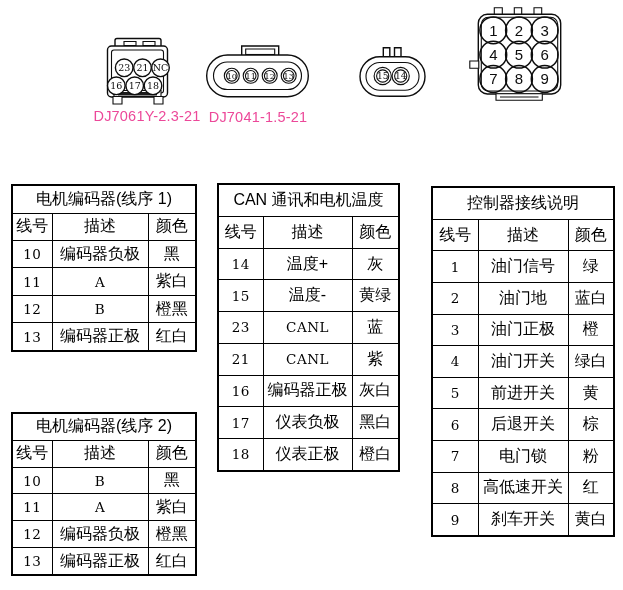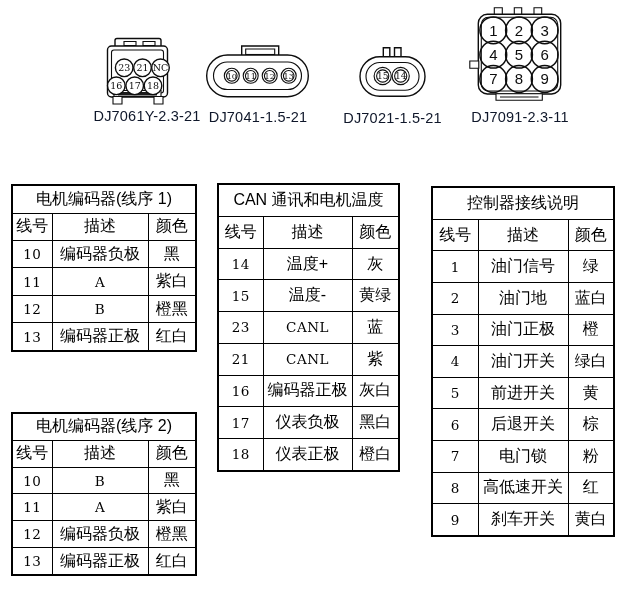--- a/index.html
+++ b/index.html
@@ -10,21 +10,21 @@
   
   .conn{position:absolute;}
   .conn *{vector-effect:non-scaling-stroke;}
   .ln{fill:#ffffff;stroke:#0d0d0d;stroke-width:1.4;}
   .ln2{fill:#ffffff;stroke:#0d0d0d;stroke-width:1.1;}
   .noF{fill:none;stroke:#0d0d0d;stroke-width:1.5;}
   .pinTxt{font-family:"DejaVu Serif","Liberation Serif",serif;fill:#0d0d0d;text-anchor:middle;}
   .bigTxt{font-family:"Liberation Sans","DejaVu Sans",sans-serif;fill:#0d0d0d;text-anchor:middle;font-weight:500;}
   .conn-label{
     position:absolute;transform:translateX(-50%);white-space:nowrap;
-    font-size:14.5px;font-weight:500;letter-spacing:0.2px;color:#0f172a;
+    font-size:14.5px;font-weight:500;letter-spacing:0.2px;color:#ec4899;
   }
   
   .tbl{position:absolute;}
   .tbl table{
     border-collapse:collapse;table-layout:fixed;width:100%;height:100%;
     border:2px solid #000;background:#fff;
   }
   .tbl td{
     border:1px solid #000;text-align:center;vertical-align:middle;
     font-size:16px;padding:0;overflow:hidden;white-space:nowrap;
@@ -89,21 +89,20 @@
     <rect class="ln" x="394.5" y="47.7" width="6.5" height="16"></rect>
     <rect class="ln" x="360" y="56.7" width="65" height="39.5" rx="19.7"></rect>
     <rect class="ln2" x="366" y="62.5" width="53" height="27.8" rx="13.9"></rect>
     <circle class="ln2" cx="382.7" cy="76" r="8.6"></circle>
     <circle class="ln2" cx="400.7" cy="76" r="8.6"></circle>
     <circle class="ln2" cx="382.7" cy="76" r="6.1"></circle>
     <circle class="ln2" cx="400.7" cy="76" r="6.1"></circle>
     <text class="pinTxt" x="382.7" y="79.2" font-size="9">15</text>
     <text class="pinTxt" x="400.7" y="79.2" font-size="9">14</text>
   </svg>
-  <div class="conn-label" style="left:392.5px;top:109.5px;">DJ7021-1.5-21</div>
 
   <svg class="conn" style="left:462px;top:2px;" width="106" height="104" viewBox="462 2 106 104">
     <rect class="ln2" x="494.3" y="7.7" width="8" height="7.5"></rect>
     <rect class="ln2" x="514.3" y="7.7" width="7.4" height="7.5"></rect>
     <rect class="ln2" x="534" y="7.7" width="7.7" height="7.5"></rect>
     <rect class="ln" x="478.3" y="14.3" width="82.4" height="79.7" rx="9"></rect>
     <rect class="ln2" x="481.3" y="17.3" width="76.4" height="73.7" rx="7"></rect>
     <rect class="ln2" x="469.8" y="61" width="9" height="7.3"></rect>
     <rect class="ln2" x="496" y="93.8" width="46.3" height="6.5"></rect>
     <line x1="500" y1="97" x2="538.5" y2="97" stroke="#0d0d0d" stroke-width="1.1"></line>
@@ -119,21 +118,20 @@
     <text class="bigTxt" x="493.3" y="35.5" font-size="15">1</text>
     <text class="bigTxt" x="519" y="35.5" font-size="15">2</text>
     <text class="bigTxt" x="544.7" y="35.5" font-size="15">3</text>
     <text class="bigTxt" x="493.3" y="59.9" font-size="15">4</text>
     <text class="bigTxt" x="519" y="59.9" font-size="15">5</text>
     <text class="bigTxt" x="544.7" y="59.9" font-size="15">6</text>
     <text class="bigTxt" x="493.3" y="84.2" font-size="15">7</text>
     <text class="bigTxt" x="519" y="84.2" font-size="15">8</text>
     <text class="bigTxt" x="544.7" y="84.2" font-size="15">9</text>
   </svg>
-  <div class="conn-label" style="left:520px;top:108.5px;">DJ7091-2.3-11</div>
 
   <div class="tbl" style="left:11px;top:184px;width:184px;height:168px;">
     <table>
         <colgroup>
           <col style="width: 40px;">
           <col style="width: 96px;">
           <col style="width: 48px;">
         </colgroup>
         <tbody>
           <tr>

